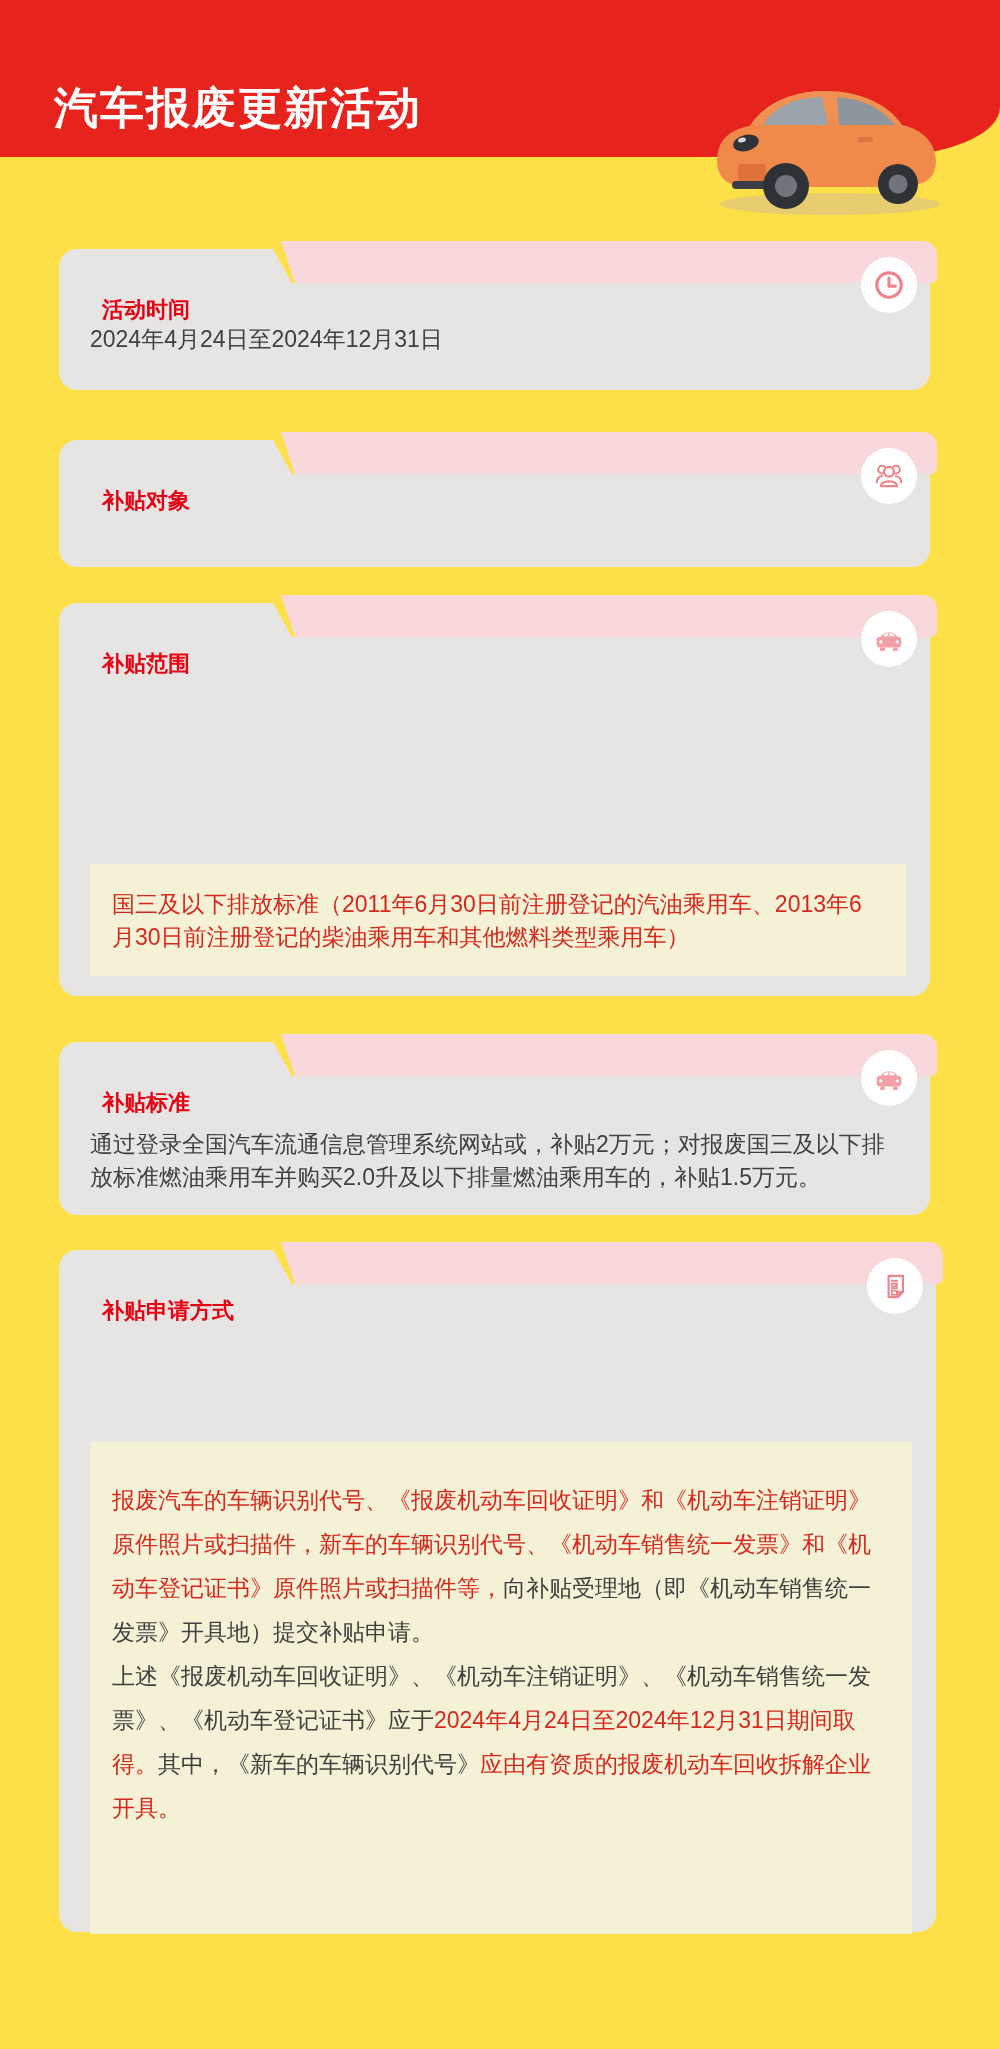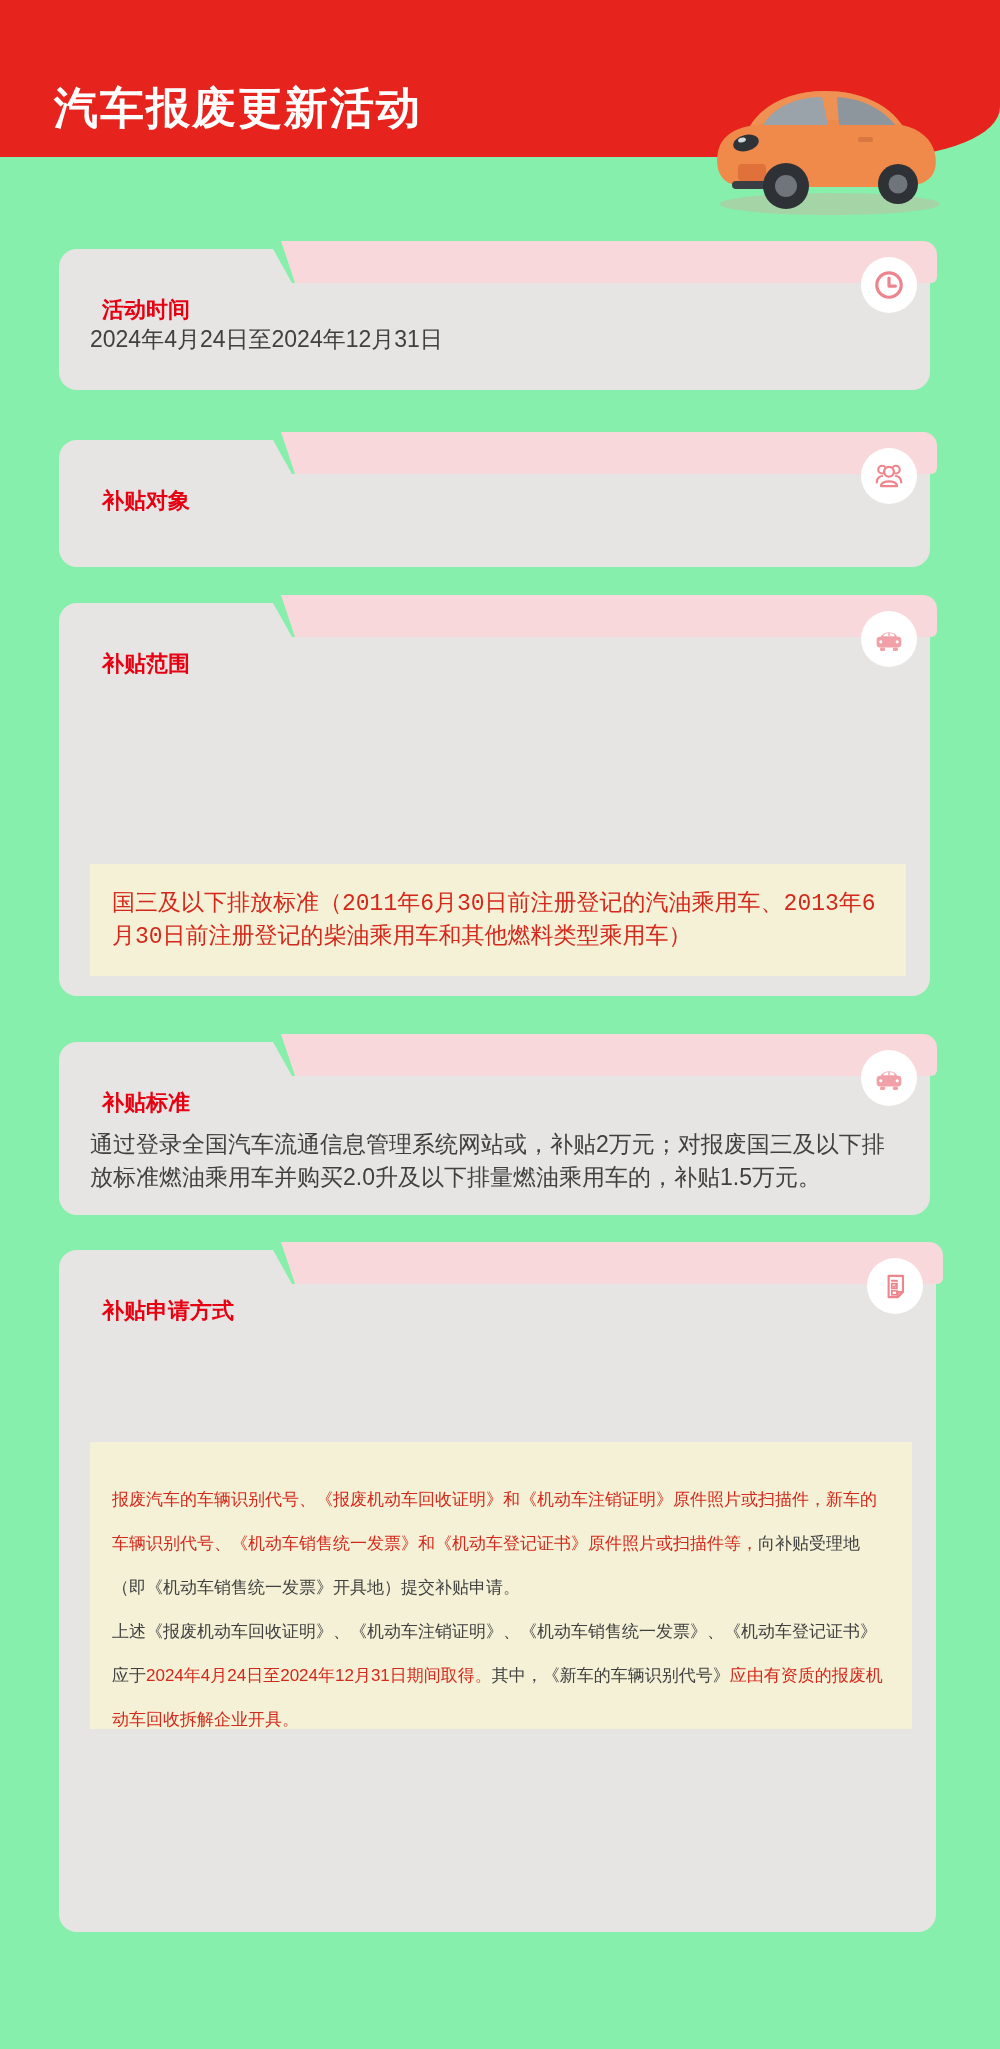--- a/index.html
+++ b/index.html
@@ -1,17 +1,17 @@
 <!DOCTYPE html>
 <html lang="zh"><head>
 <meta charset="utf-8">
 <style>
   html,body{margin:0;padding:0;background:#ffffff;}
   body{font-family:"Liberation Sans","DejaVu Sans",sans-serif;}
-  .page{position:relative;width:1000px;height:2049px;margin:0 auto;background:#86efac;overflow:hidden;}
+  .page{position:relative;width:1000px;height:2049px;margin:0 auto;background:#fde047;overflow:hidden;}
 
   
   .header{position:absolute;left:0;top:0;width:100%;height:157px;
           background:#e7231d;border-bottom-right-radius:120px 50px;}
   .header-title{position:absolute;left:54px;top:84px;margin:0;
                 font-size:44px;line-height:48px;font-weight:700;color:#ffffff;letter-spacing:2px;}
   .car-art{position:absolute;left:708px;top:80px;z-index:2;}
 
   
   .card{position:absolute;left:59px;width:871px;}
@@ -38,22 +38,22 @@
               font-size:22px;line-height:32px;font-weight:700;color:#e60012;}
   .card-body{position:absolute;left:31px;right:25px;z-index:2;
              font-size:23px;line-height:33px;color:#404040;}
   .card-1 .card-body{top:74px;}
   .card-2 .card-body{top:73px;}
   .card-3 .card-body{top:82px;}
   .card-4 .card-body{top:86px;}
   .card-5 .card-body{top:78px;}
 
   .note{position:absolute;left:31px;right:24px;background:#f4f1d6;z-index:2;box-sizing:border-box;}
-  .note-1{top:261px;height:112px;padding:24px 22px;font-size:23px;line-height:33px;color:#d5281c;font-family:Liberation Mono, monospace;}
-  .note-2{top:192px;height:287px;padding:36px 22px;font-size:17px;line-height:44px;}
+  .note-1{top:261px;height:112px;padding:24px 22px;font-size:23px;line-height:33px;color:#d5281c;}
+  .note-2{top:192px;height:492px;padding:36px 22px;font-size:23px;line-height:44px;}
   .note-2 p{margin:0;}
   .seg-red{color:#d5281c;}
   .seg-black{color:#404040;}
 </style>
 </head>
 <body>
 
 <div class="page">
 
   <header class="header">

